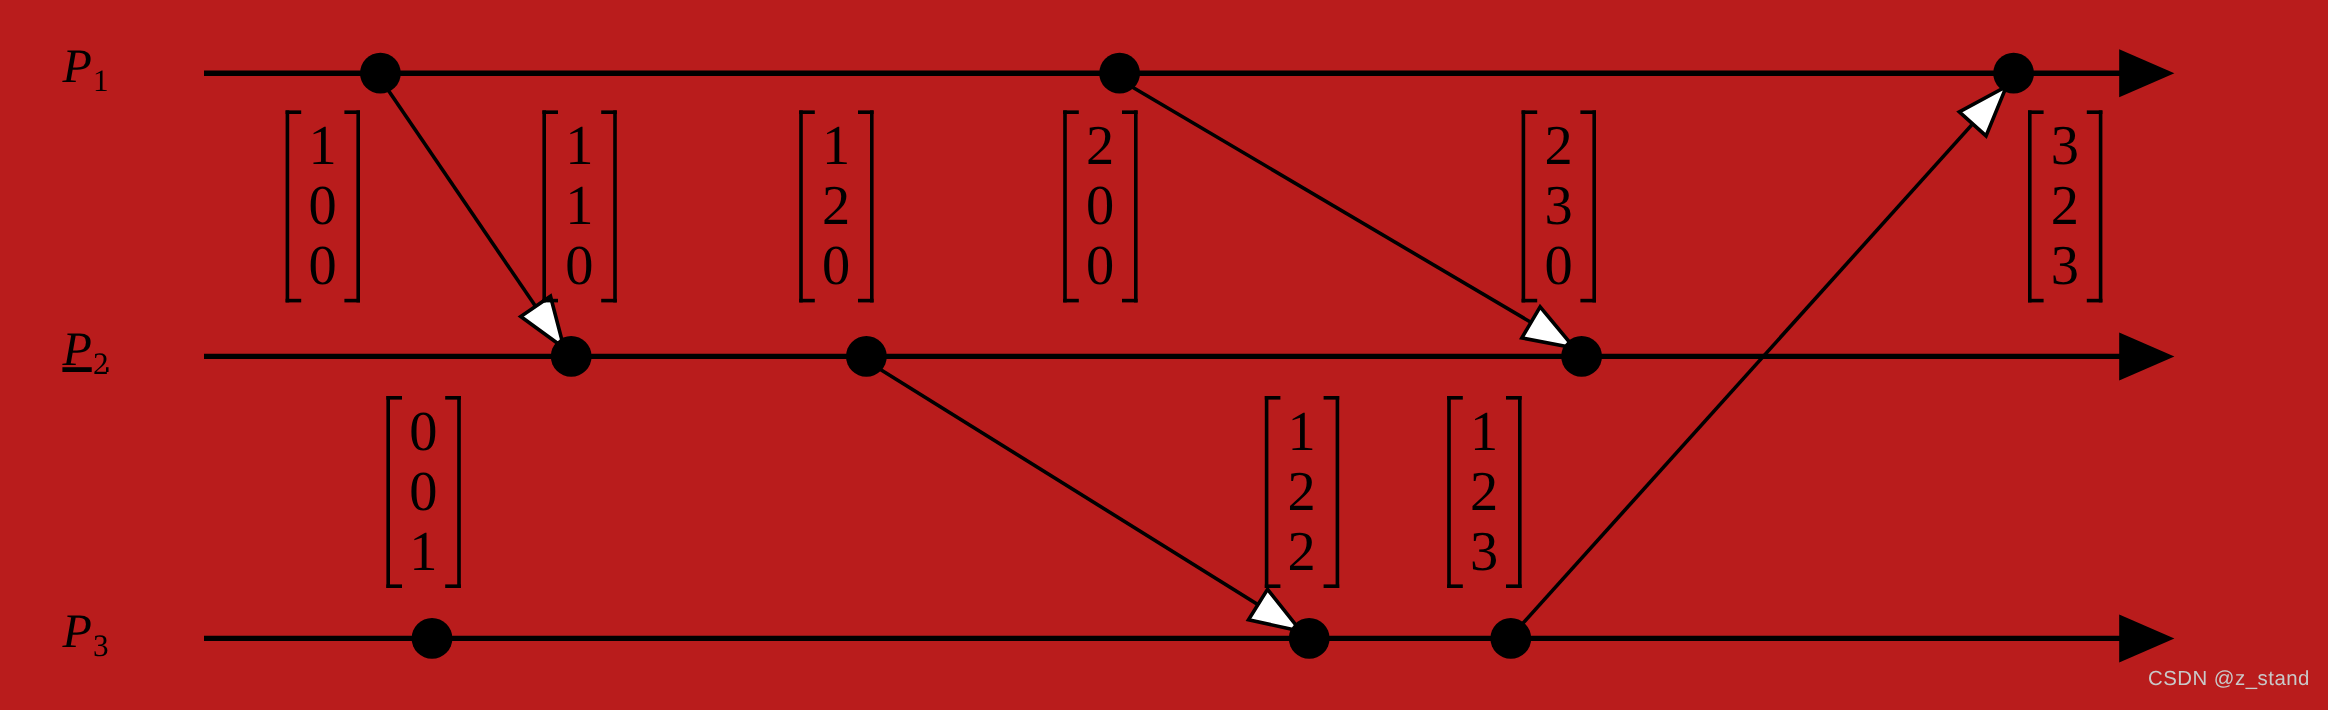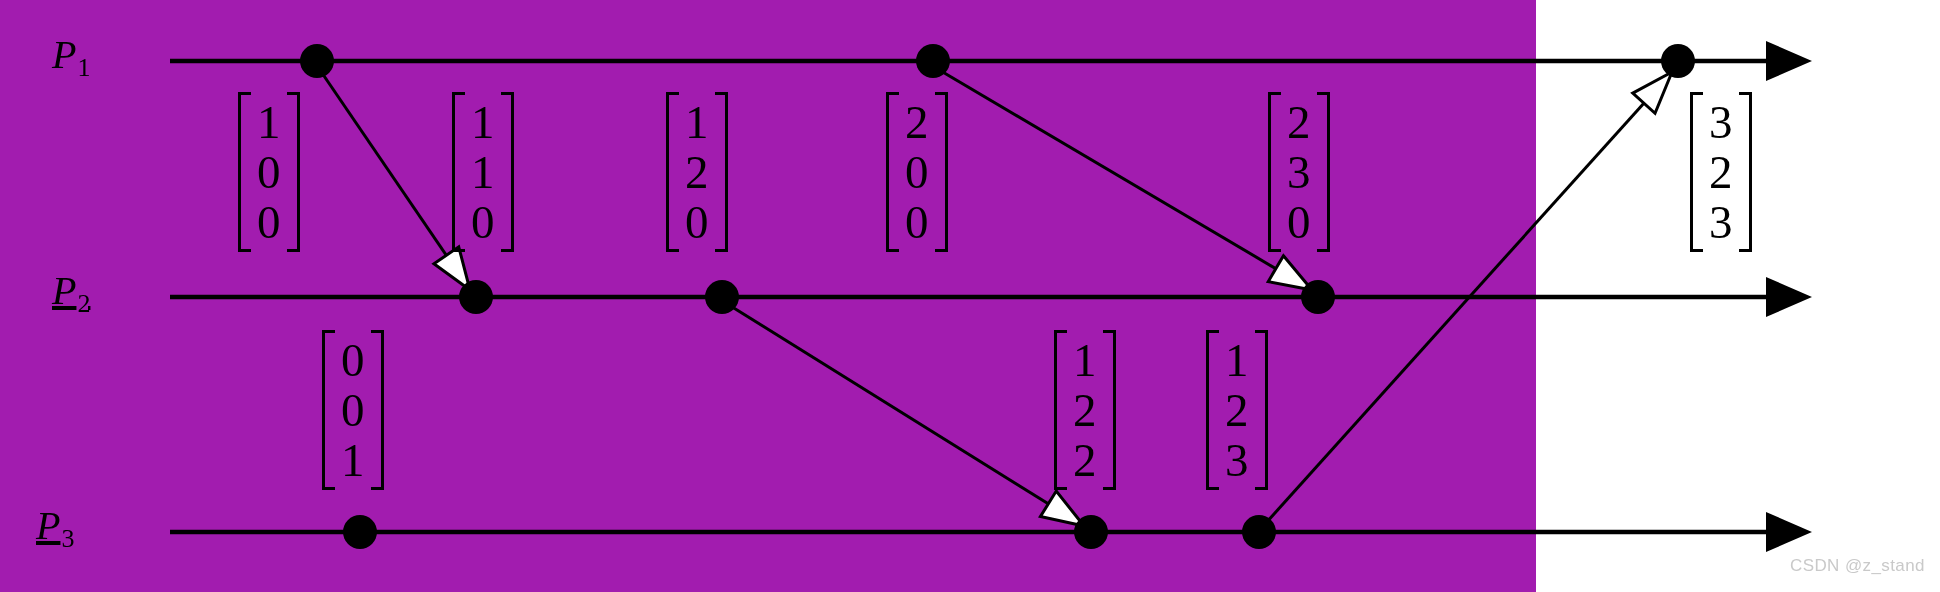--- a/index.html
+++ b/index.html
@@ -8,23 +8,23 @@
     background: #ffffff;
   }
   body {
     width: 1940px;
     height: 592px;
     overflow: hidden;
     font-family: "Liberation Serif", serif;
   }
   #diagram-root {
     position: relative;
-    width: 1536px;
+    width: 1940px;
     height: 592px;
-    background: #a21caf;
+    background: #b91c1c;
   }
   #vc-svg {
     position: absolute;
     left: 0;
     top: 0;
     width: 1940px;
     height: 592px;
   }
   .proc-label {
     position: absolute;
@@ -128,21 +128,21 @@
         <circle cx="1318" cy="297" r="17" fill="#000000"></circle>
         <circle cx="360" cy="532" r="17" fill="#000000"></circle>
         <circle cx="1091" cy="532" r="17" fill="#000000"></circle>
         <circle cx="1259" cy="532" r="17" fill="#000000"></circle>
       </g>
   </svg>
 
   <div id="proc-labels">
       <div class="proc-label" style="left: 52px; top: 35px;"><span>P</span><span class="sub">1</span></div>
       <div class="proc-label" style="left: 52px; top: 271px; text-decoration: underline;"><span>P</span><span class="sub">2</span></div>
-      <div class="proc-label" style="left: 36px; top: 506px; text-decoration: underline;"><span>P</span><span class="sub">3</span></div>
+      <div class="proc-label" style="left: 52px; top: 506px;"><span>P</span><span class="sub">3</span></div>
     </div>
   <div id="vectors">
       <div class="vec" style="left: 238px; top: 92px; height: 160px;">
         <div class="brk brk-l">
           <span></span>
         </div>
         <div class="nums">
           <span>1</span>
           <span>0</span>
           <span>0</span>

